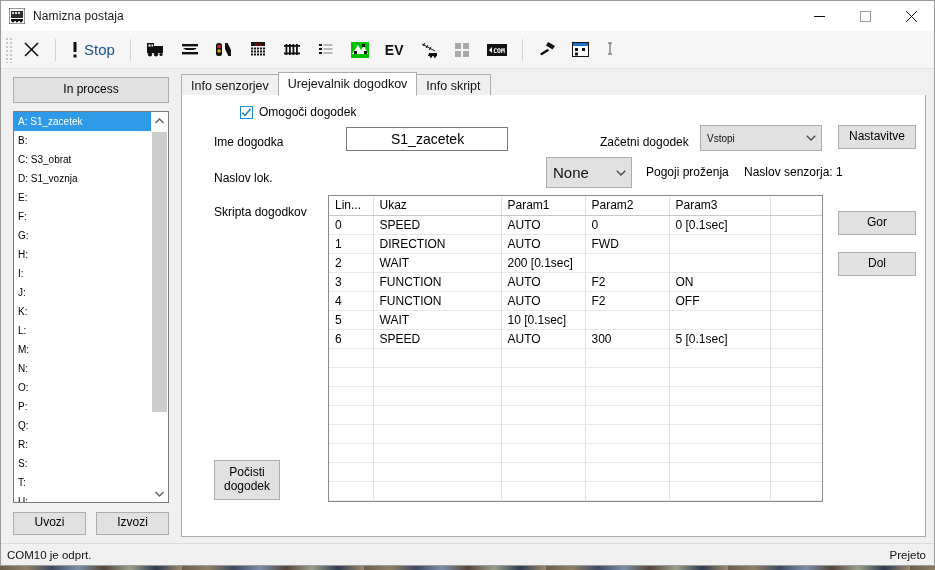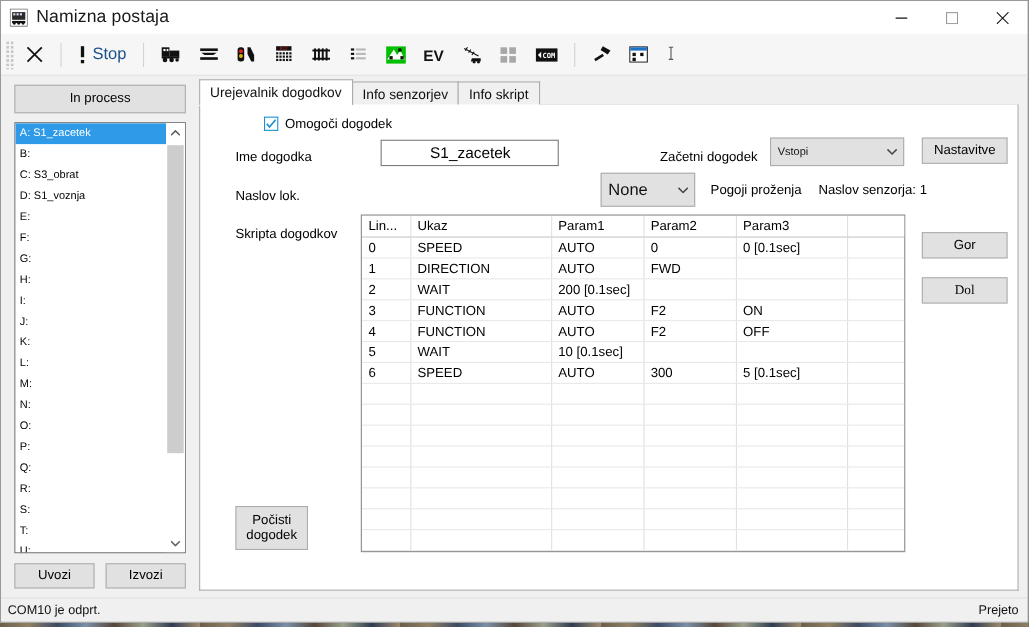--- a/index.html
+++ b/index.html
@@ -41,21 +41,21 @@
     height: 30px; min-height: 30px;
     background: #ffffff;
     display: flex; align-items: center;
     position: relative;
   }
   .title-icon {
     width: 16px; height: 16px; margin-left: 8px; margin-right: 8px;
     position: relative; flex: 0 0 auto;
   }
   .title-text {
-    font-size: 16px; color: #1a1a1a; letter-spacing: .1px;
+    font-size: 12px; color: #1a1a1a; letter-spacing: .1px;
   }
   .winbtns { margin-left: auto; display: flex; height: 30px; }
   .winbtn {
     width: 46px; height: 30px;
     display: flex; align-items: center; justify-content: center;
     color: #111;
   }
 
   
   .toolbar {
@@ -492,22 +492,22 @@
 
         <div class="leftbottom">
           <div class="btn btn-small">Uvozi</div>
           <div class="btn btn-small">Izvozi</div>
         </div>
       </div>
 
       <div class="mainpanel">
 
         <div class="tabstrip">
+          <div class="tab">Info senzorjev</div>
           <div class="tab active">Urejevalnik dogodkov</div>
-          <div class="tab">Info senzorjev</div>
           <div class="tab">Info skript</div>
         </div>
 
         <div class="tabpage">
 
           <div class="chkrow">
             <span class="chkbox">
               <svg width="11" height="11" viewBox="0 0 11 11">
                   <path d="M1.5 5.5 L4 8.5 L9.5 1.8" stroke="#1a8fd6" stroke-width="1.5" fill="none"></path>
                 </svg>
@@ -685,21 +685,21 @@
                     <td></td>
                     <td></td>
                     <td></td>
                     <td></td>
                   </tr>
                 </tbody>
             </table>
           </div>
 
           <div class="btn btn-right" style="left:656px; top:116px;">Gor</div>
-          <div class="btn btn-right" style="left:656px; top:157px;font-family:Liberation Serif, serif;">Dol</div>
+          <div class="btn btn-right" style="left:656px; top:157px;">Dol</div>
 
           <div class="btn btn-clear" style="left:32px; top:365px; flex-direction:column;">
             <span>Počisti</span>
             <span>dogodek</span>
           </div>
 
         </div>
       </div>
     </div>
 

